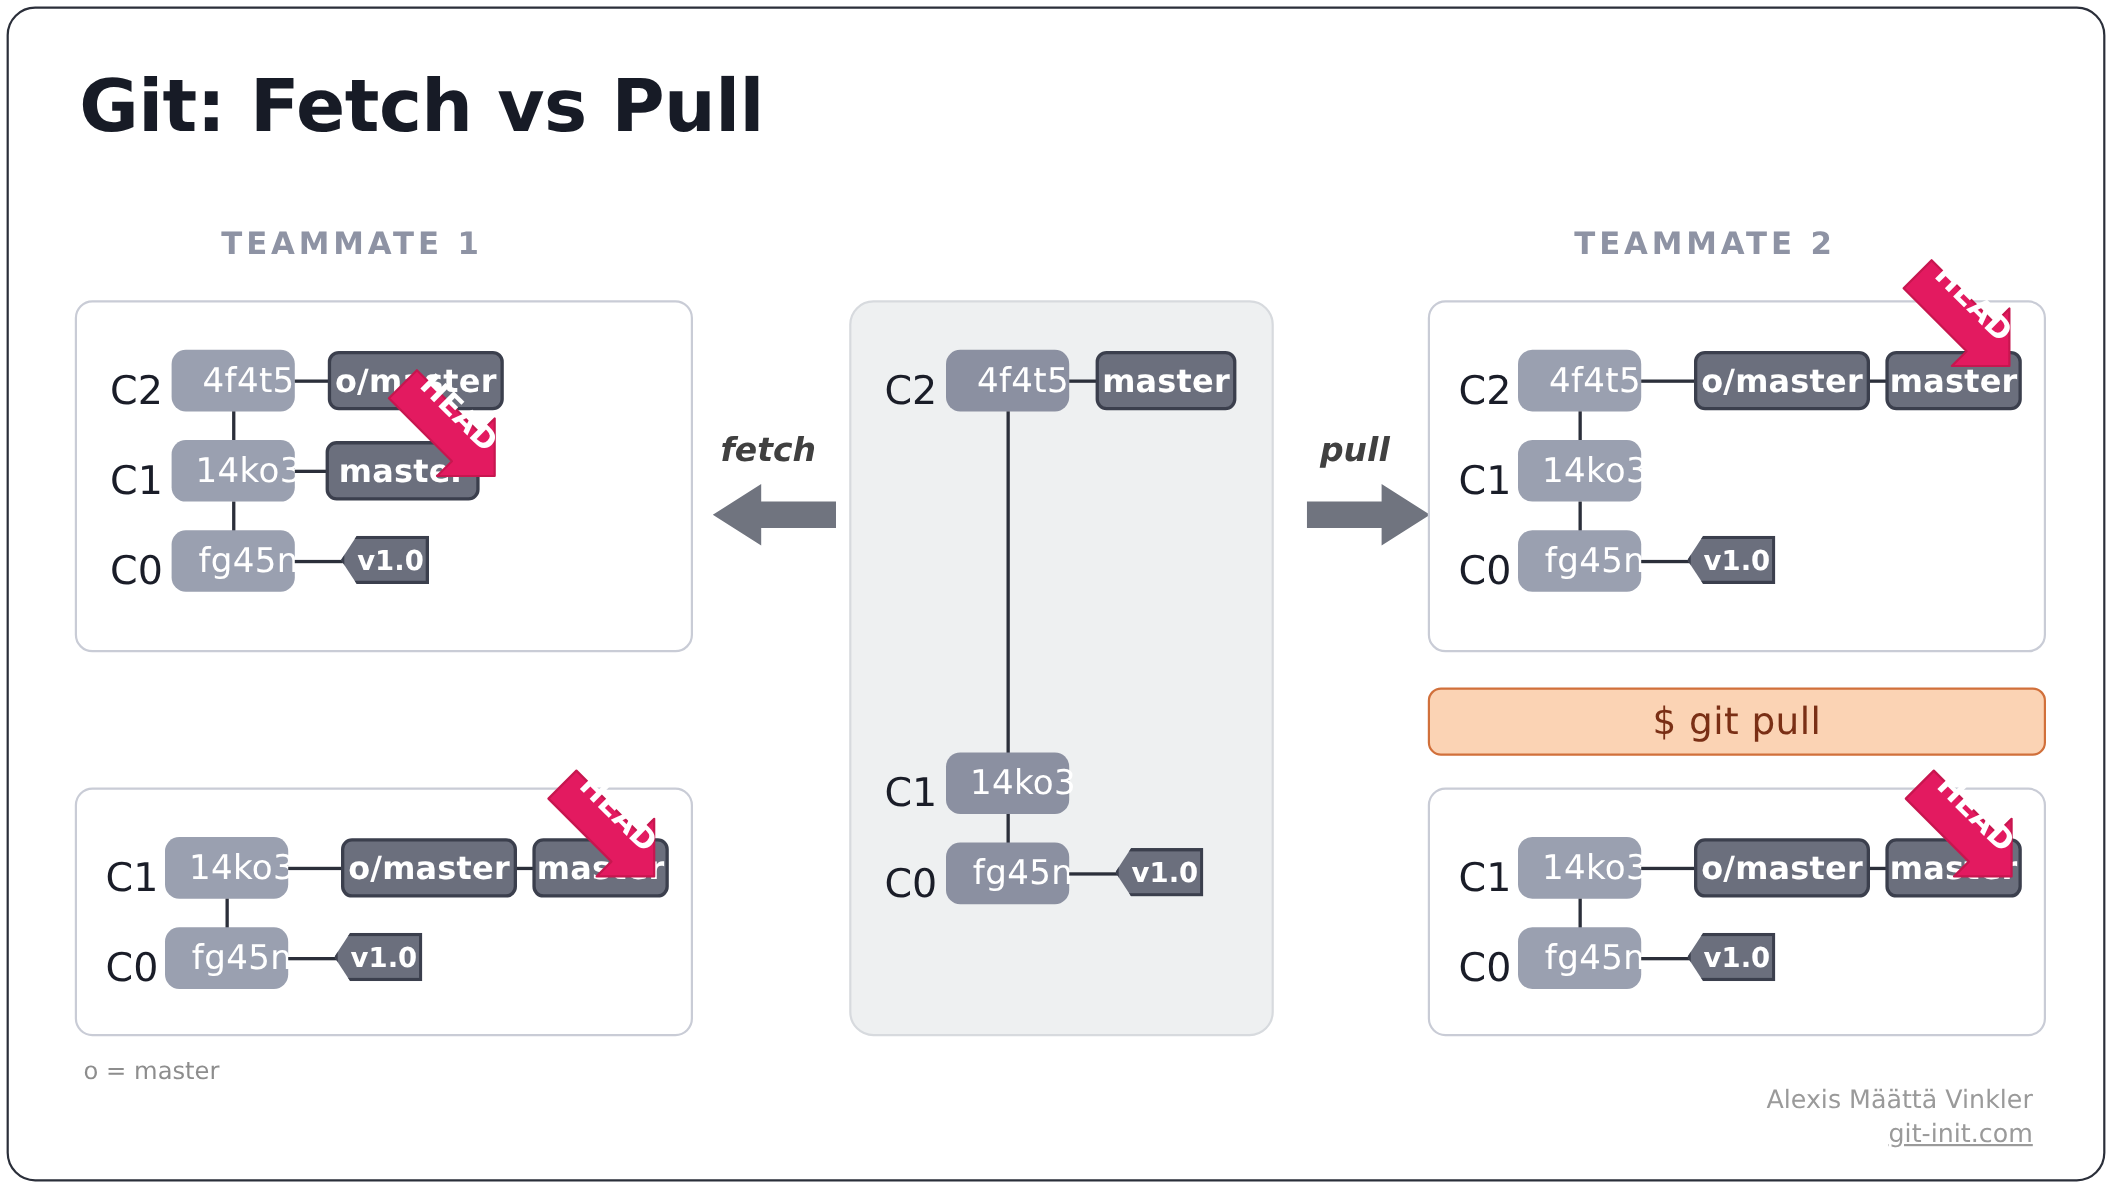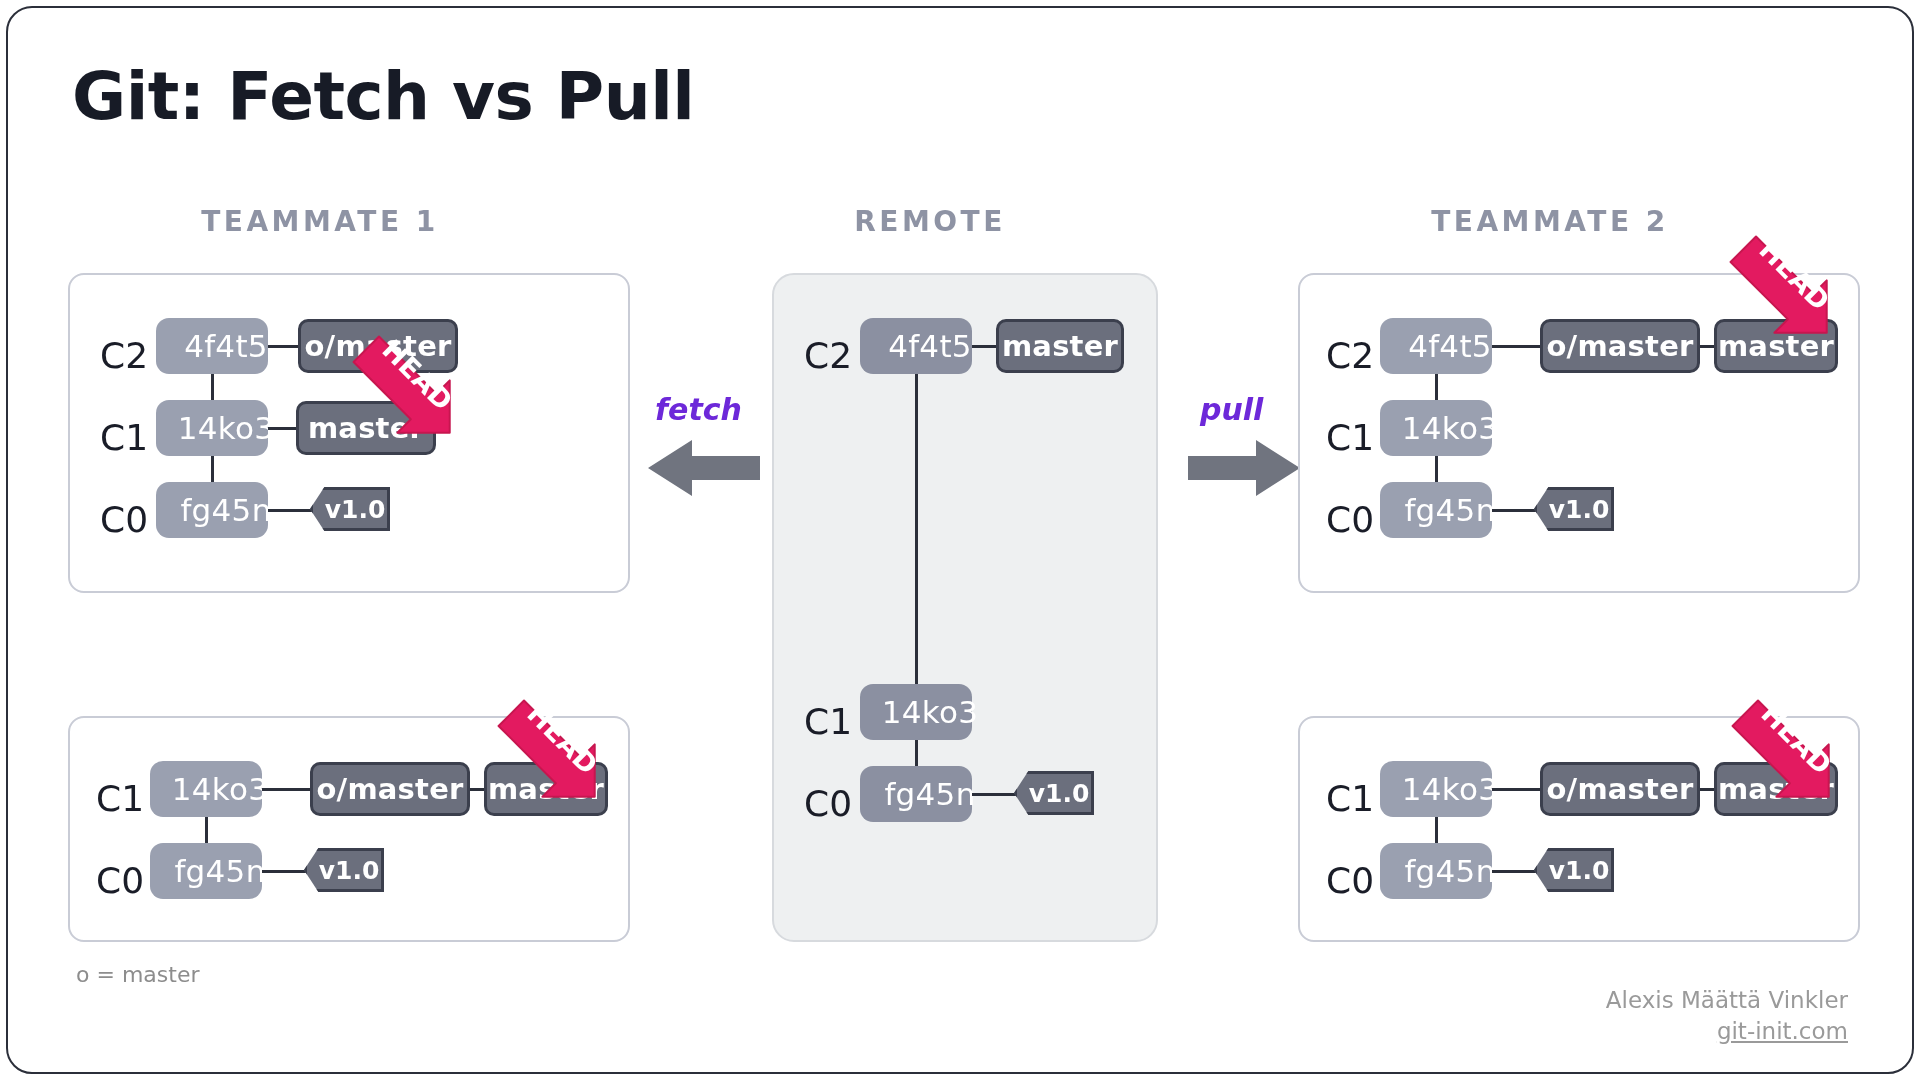--- a/index.html
+++ b/index.html
@@ -162,21 +162,21 @@
     font-weight: bold;
     letter-spacing: 0.5px;
   }
 
   
   .xfer-label {
     position: absolute;
     font-size: 30px;
     font-weight: bold;
     font-style: italic;
-    color: #6d28d9;
+    color: #404040;
     white-space: nowrap;
   }
   .xfer-arrow { position: absolute; }
 
   
   .cmdbar {
     position: absolute;
     box-sizing: border-box;
     background: #fbd3b4;
     border: 2px solid #d1703b;
@@ -215,21 +215,20 @@
 </head>
 <body>
 
 <div id="canvas">
 
   <div class="frame"></div>
 
   <div class="title">Git: Fetch vs Pull</div>
 
   <div class="col-head" style="left:60px; top:205px; width:520px;">TEAMMATE 1</div>
-  <div class="col-head" style="left:710px; top:205px; width:440px;">REMOTE</div>
   <div class="col-head" style="left:1240px; top:205px; width:620px;">TEAMMATE 2</div>
 
   <div class="panel" style="left:68px; top:273px; width:562px; height:320px;">
 
     <div class="clabel" style="left:30px; top:63px;">C2</div>
     <div class="commit" style="left:86px; top:43px; width:112px; height:56px;">4f4t5</div>
     <div class="connector" style="left:198px; top:70px; width:96px;"></div>
     <div class="branch" style="left:228px; top:44px; width:160px; height:54px;">o/master</div>
 
     <div class="parent-arrow" style="left:141px; top:99px; height:56px;">
@@ -363,20 +362,21 @@
 
   <div class="head-arrow" style="left:1710px; top:216px;">
     <svg width="150" height="150" viewBox="0 0 150 150">
       <g transform="rotate(135 75 75)">
         <path d="M 75 16 L 112 53 L 93 53 L 93 134 L 57 134 L 57 53 L 38 53 Z" fill="#e31a60" stroke="#c7164f" stroke-width="2" stroke-linejoin="round"></path>
       </g>
       <text class="htext" x="78" y="66" transform="rotate(45 78 66)" text-anchor="middle">HEAD</text>
     </svg>
   </div>
 
+  <div class="cmdbar" style="left:1298px; top:625px; width:562px; height:62px;">$ git pull</div>
 
   <div class="panel" style="left:1298px; top:716px; width:562px; height:226px;">
 
     <div class="clabel" style="left:26px; top:63px;">C1</div>
     <div class="commit" style="left:80px; top:43px; width:112px; height:56px;">14ko3</div>
     <div class="connector" style="left:192px; top:70px; width:50px;"></div>
     <div class="branch" style="left:240px; top:44px; width:160px; height:54px;">o/master</div>
     <div class="connector" style="left:400px; top:70px; width:18px;"></div>
     <div class="branch" style="left:414px; top:44px; width:124px; height:54px;">master</div>
 

